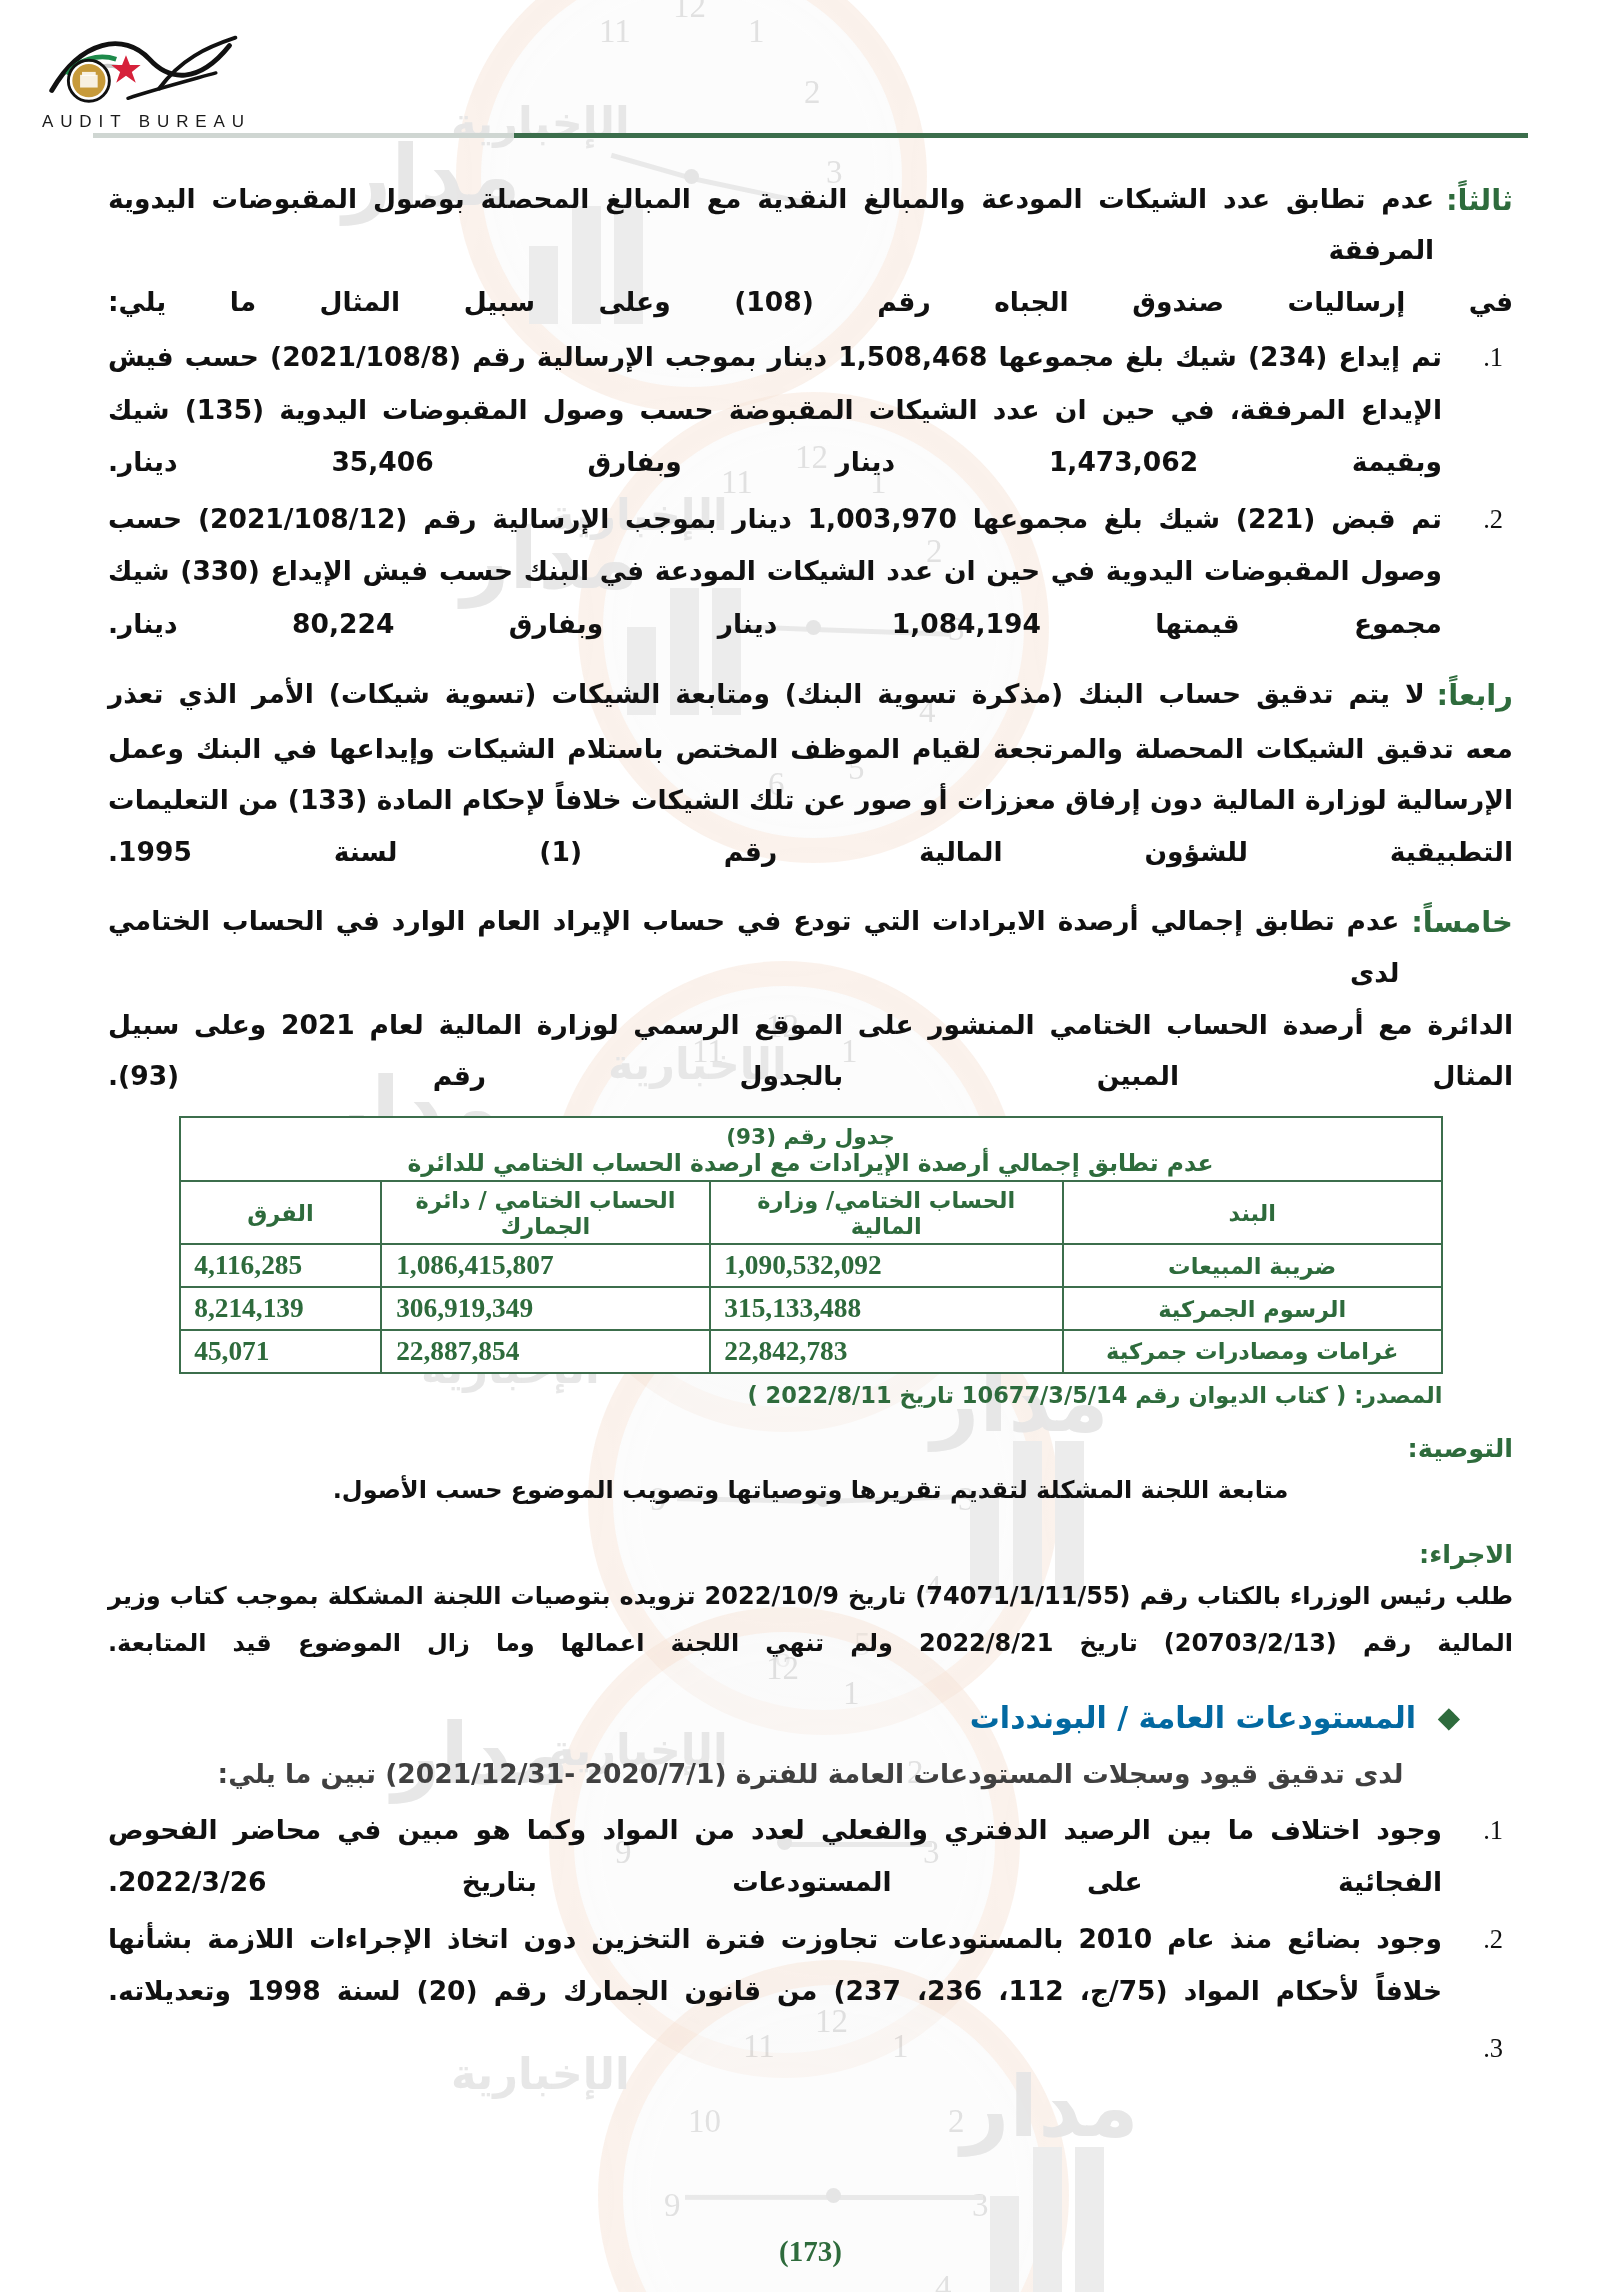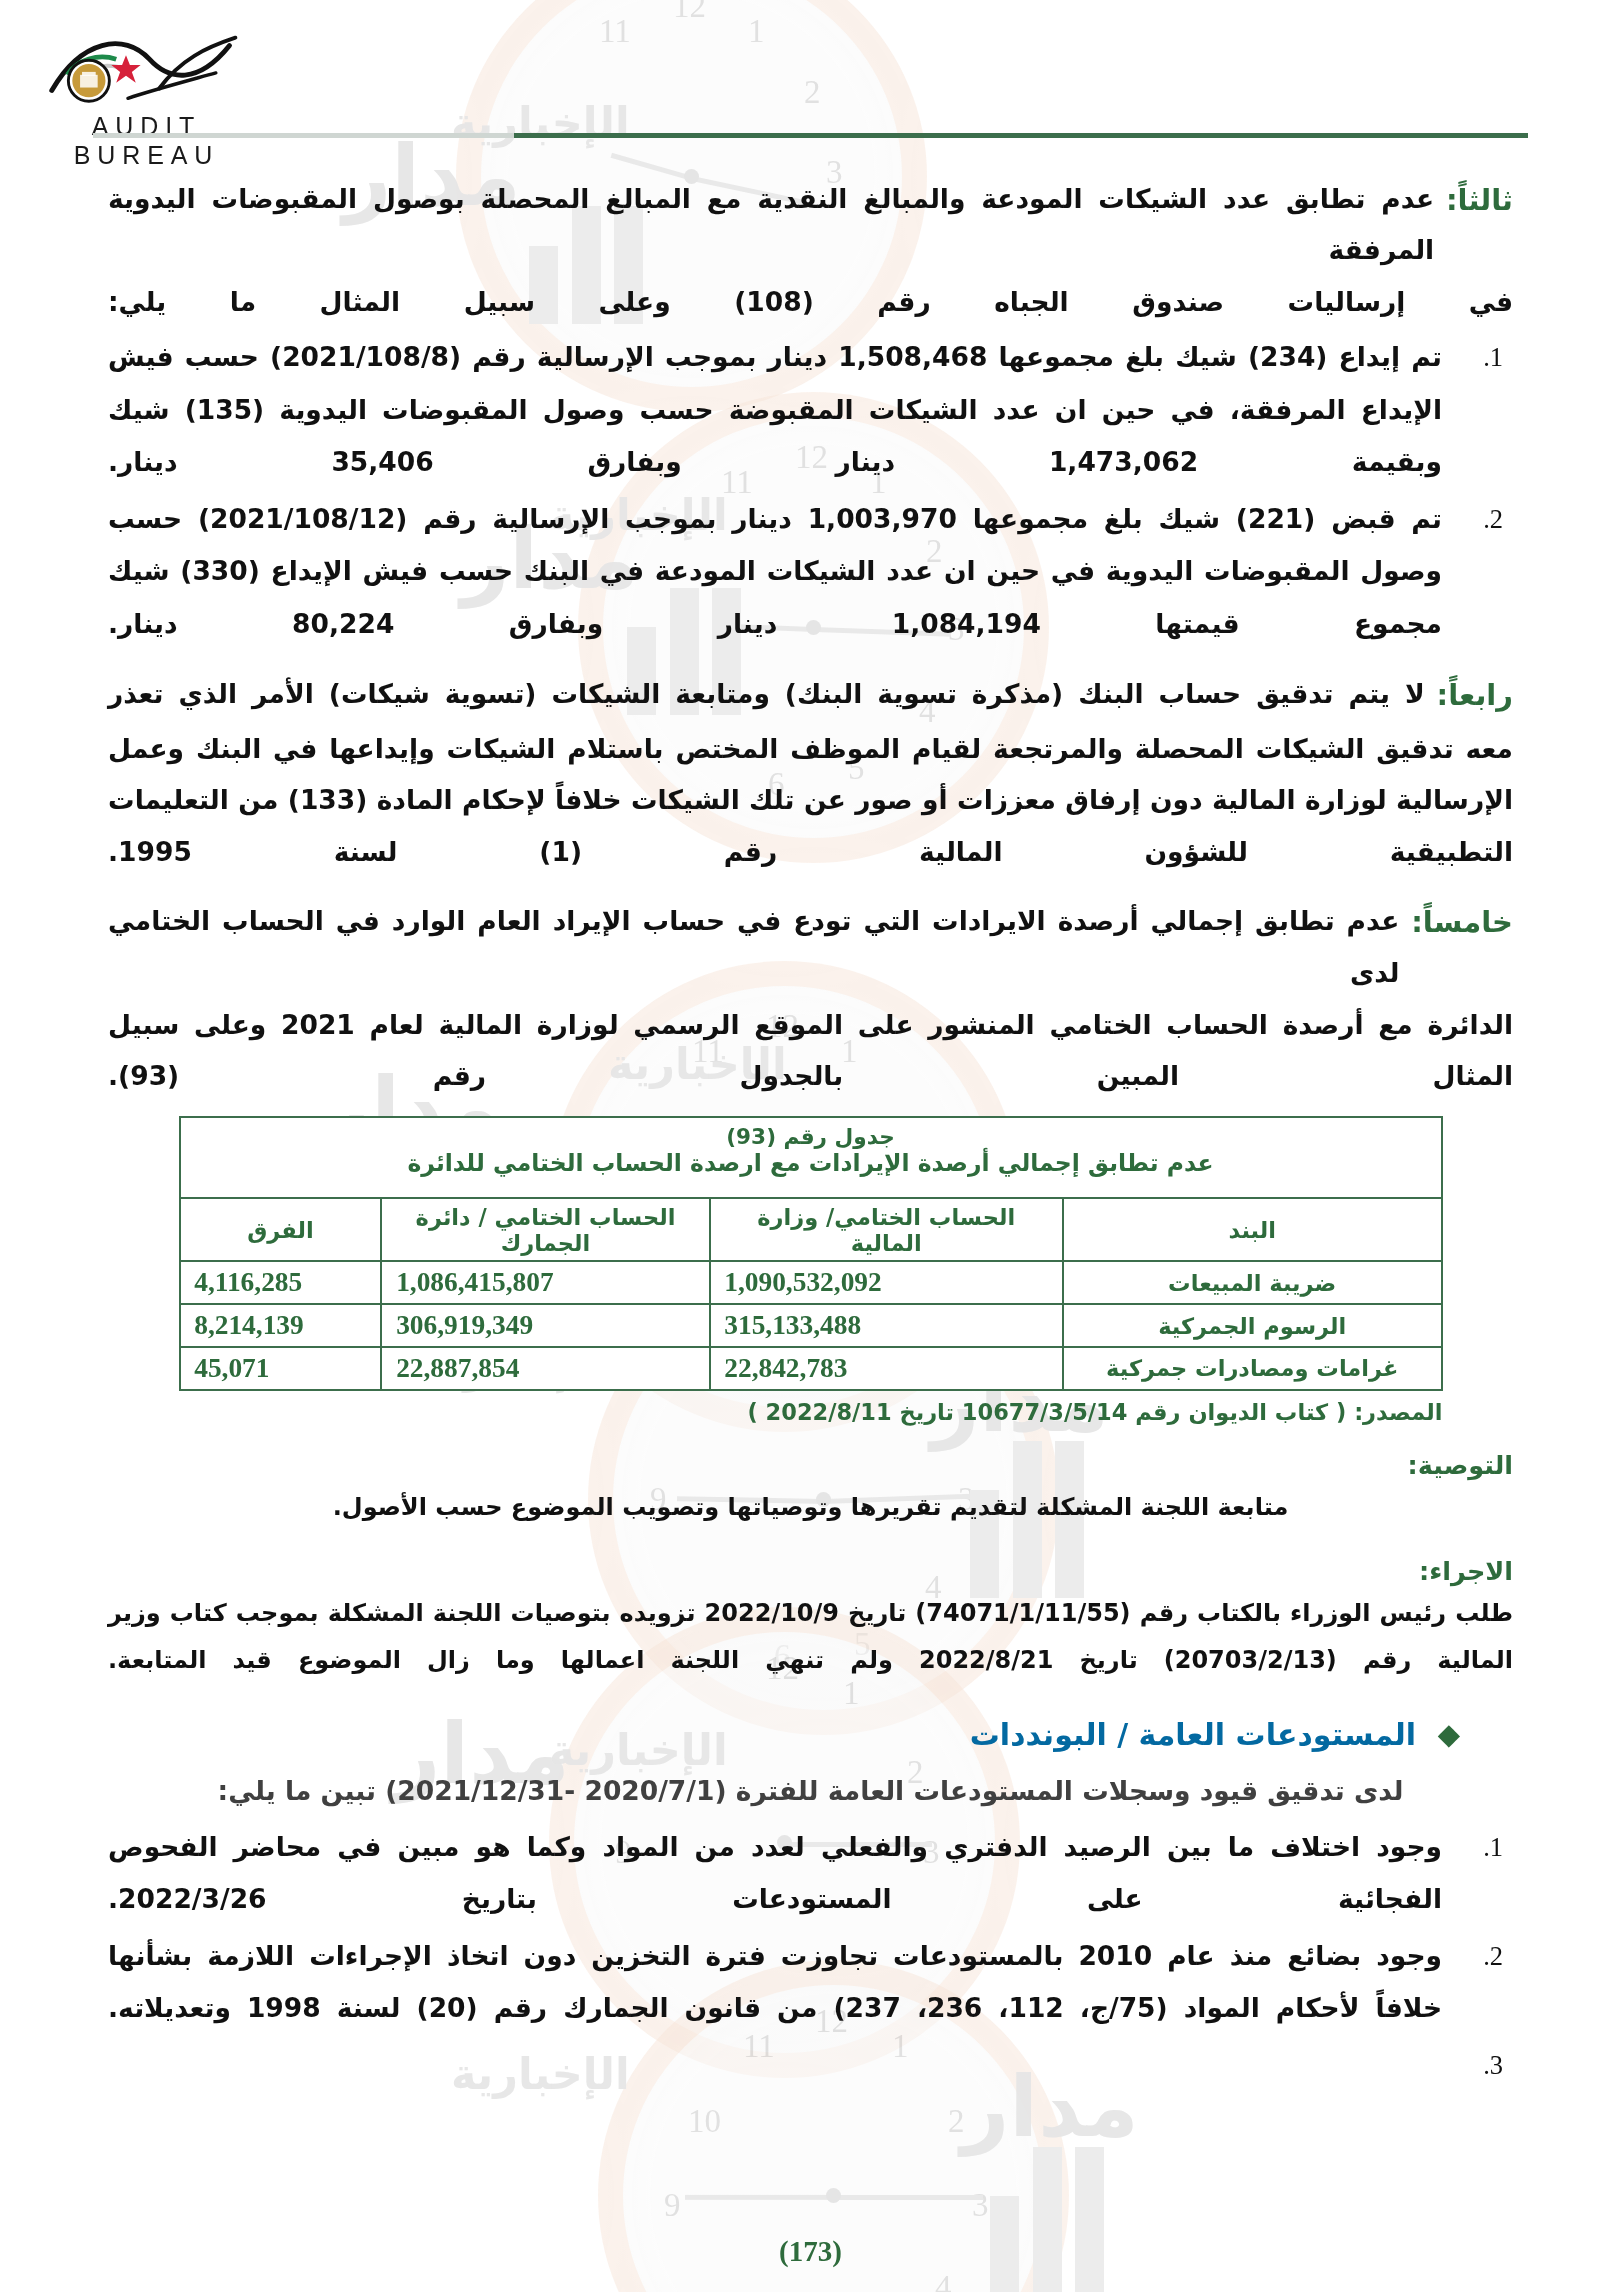--- a/index.html
+++ b/index.html
@@ -101,21 +101,21 @@
   .logo-block {
     position: absolute;
     top: 25.5px;
     right: 1362px;
     width: 225px;
     text-align: center;
   }
   .logo-mark { position: relative; height: 84px; }
   .logo-en {
     font-family: "Liberation Sans", sans-serif;
-    font-size: 25px;
+    font-size: 17px;
     letter-spacing: 6.9px;
     color: #1a1a1a;
     margin-top: 2px;
   }
   .hdr-rule {
     position: absolute;
     left: 93px;
     right: 93px;
     top: 133px;
     height: 4.9px;
@@ -216,21 +216,21 @@
   }
   .tbl-cap1, .tbl-cap2 {
     border: 2px solid #3c6e4c;
     border-bottom: none;
     text-align: center;
     color: #2e6b3c;
     font-weight: bold;
     background: #fff;
   }
   .tbl-cap1 { font-size: 21.6px; padding-top: 5.9px; border-bottom: none; }
-  .tbl-cap2 { font-size: 23.5px; padding-bottom: 20px; border-top: none; }
+  .tbl-cap2 { font-size: 23.5px; padding-bottom: 3px; border-top: none; }
   table.rep th { font-size: 22.5px; text-align: center; }
   table.rep td.item { font-size: 22.5px; text-align: center; }
   table.rep td.num {
     font-size: 27.4px;
     text-align: left;
     font-family: "Liberation Serif", serif;
     direction: ltr;
   }
   col.c-item { width: 30%; }
   col.c-mof  { width: 28%; }

